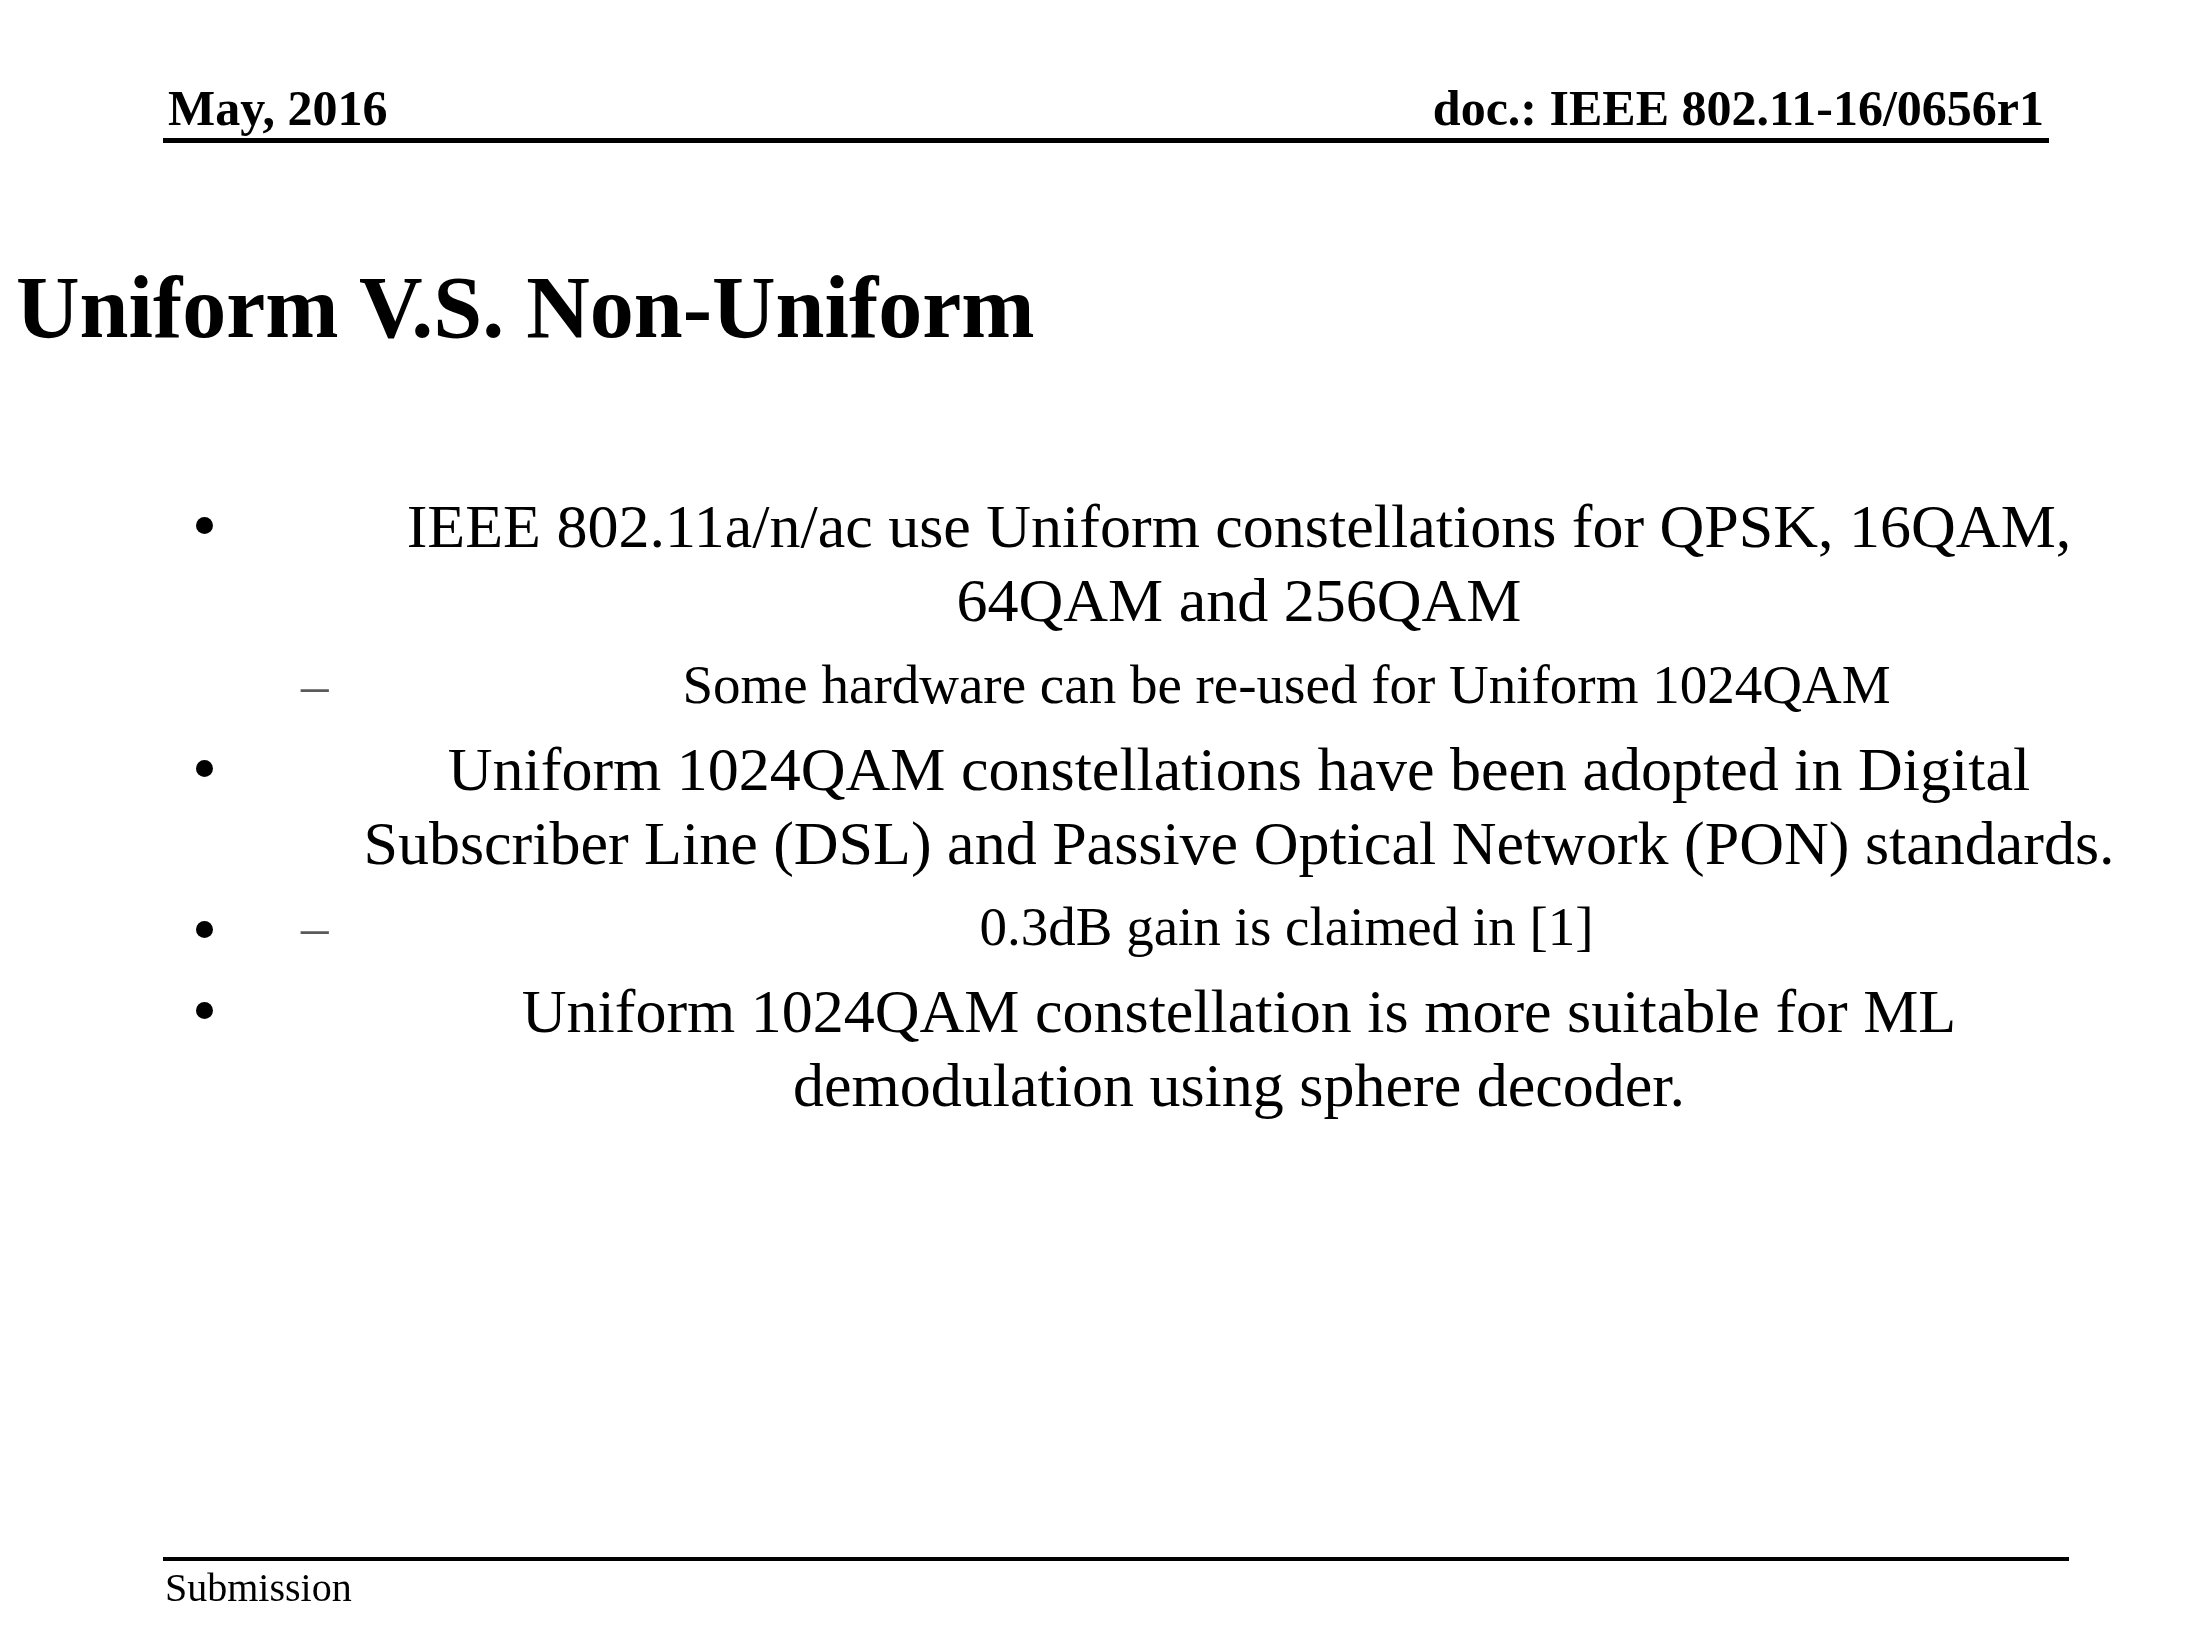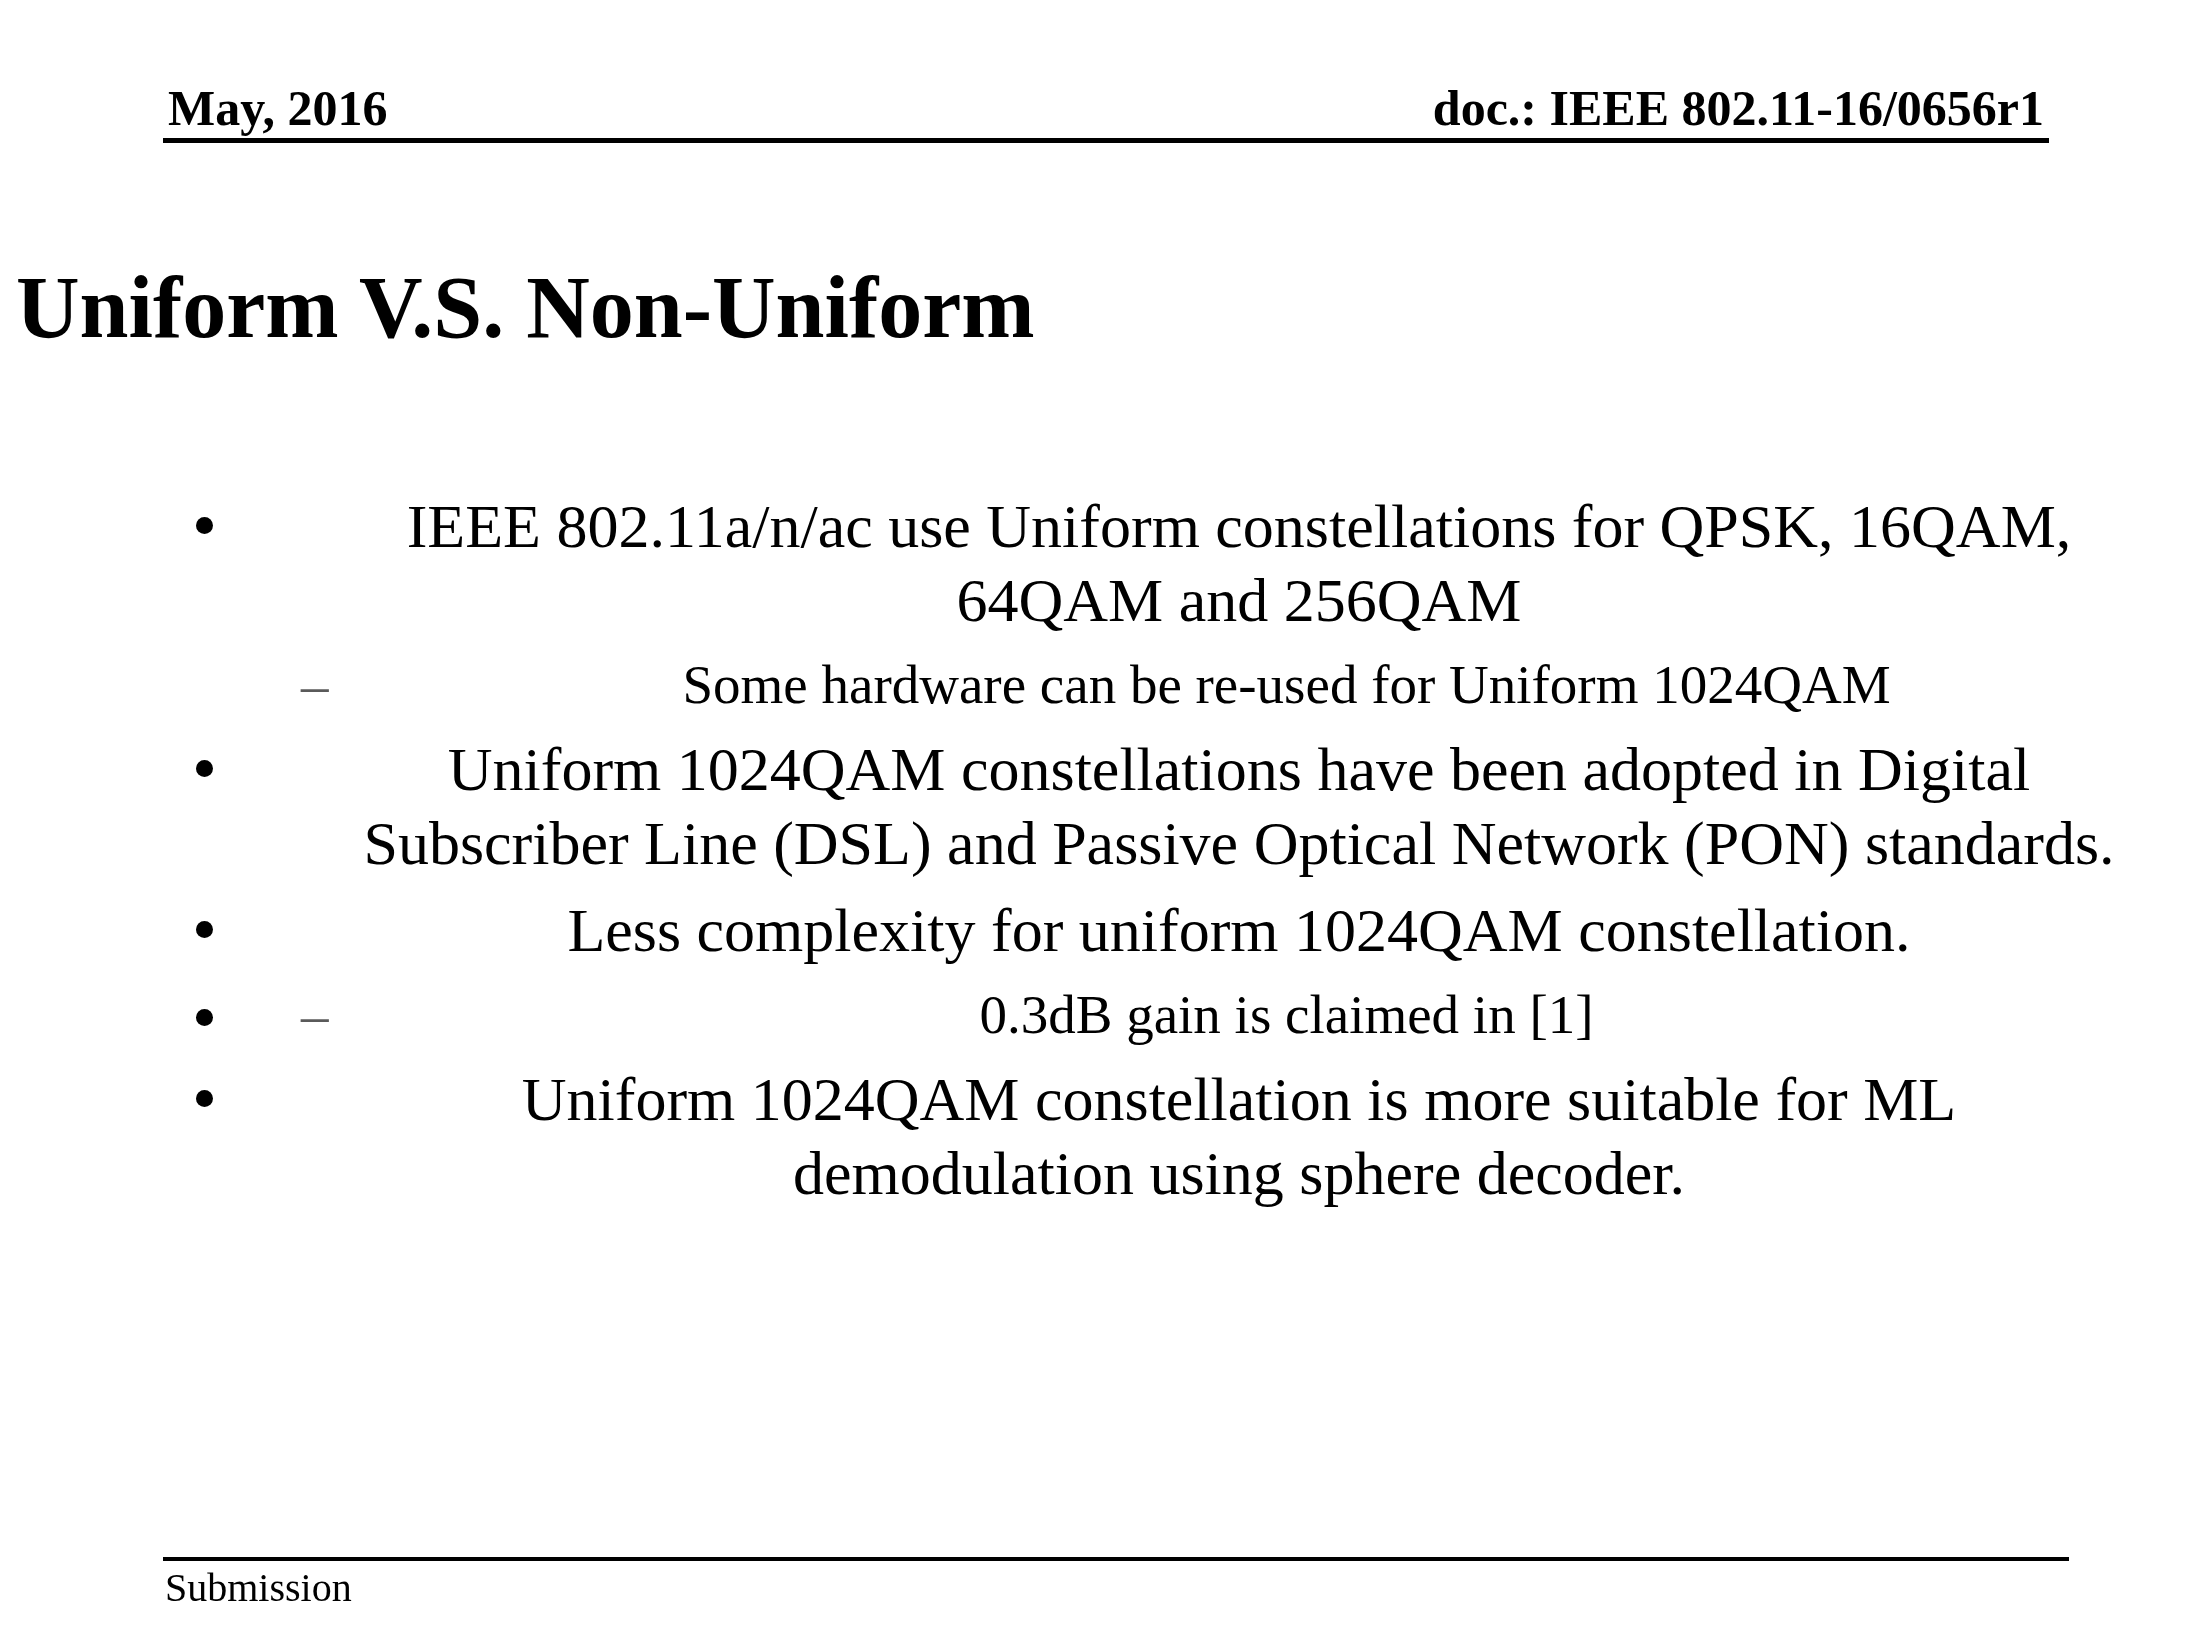--- a/index.html
+++ b/index.html
@@ -138,24 +138,20 @@
       <span class="marker-dash">–</span>
       <span class="txt">Some hardware can be re-used for Uniform 1024QAM</span>
     </li>
     <li class="l1">
       <span class="marker-dot"></span>
       <span class="txt">Uniform 1024QAM constellations have been adopted in Digital
 Subscriber Line (DSL) and Passive Optical Network (PON) standards.</span>
     </li>
     <li class="l1">
       <span class="marker-dot"></span>
-      <span class="txt">Less complexity for uniform 1024QAM constellation.</span>
-    </li>
-    <li class="l1">
-      <span class="marker-dot"></span>
     </li>
     <li class="l2">
       <span class="marker-dash">–</span>
       <span class="txt">0.3dB gain is claimed in [1]</span>
     </li>
     <li class="l1">
       <span class="marker-dot"></span>
       <span class="txt">Uniform 1024QAM constellation is more suitable for ML
 demodulation using sphere decoder.</span>
     </li>

